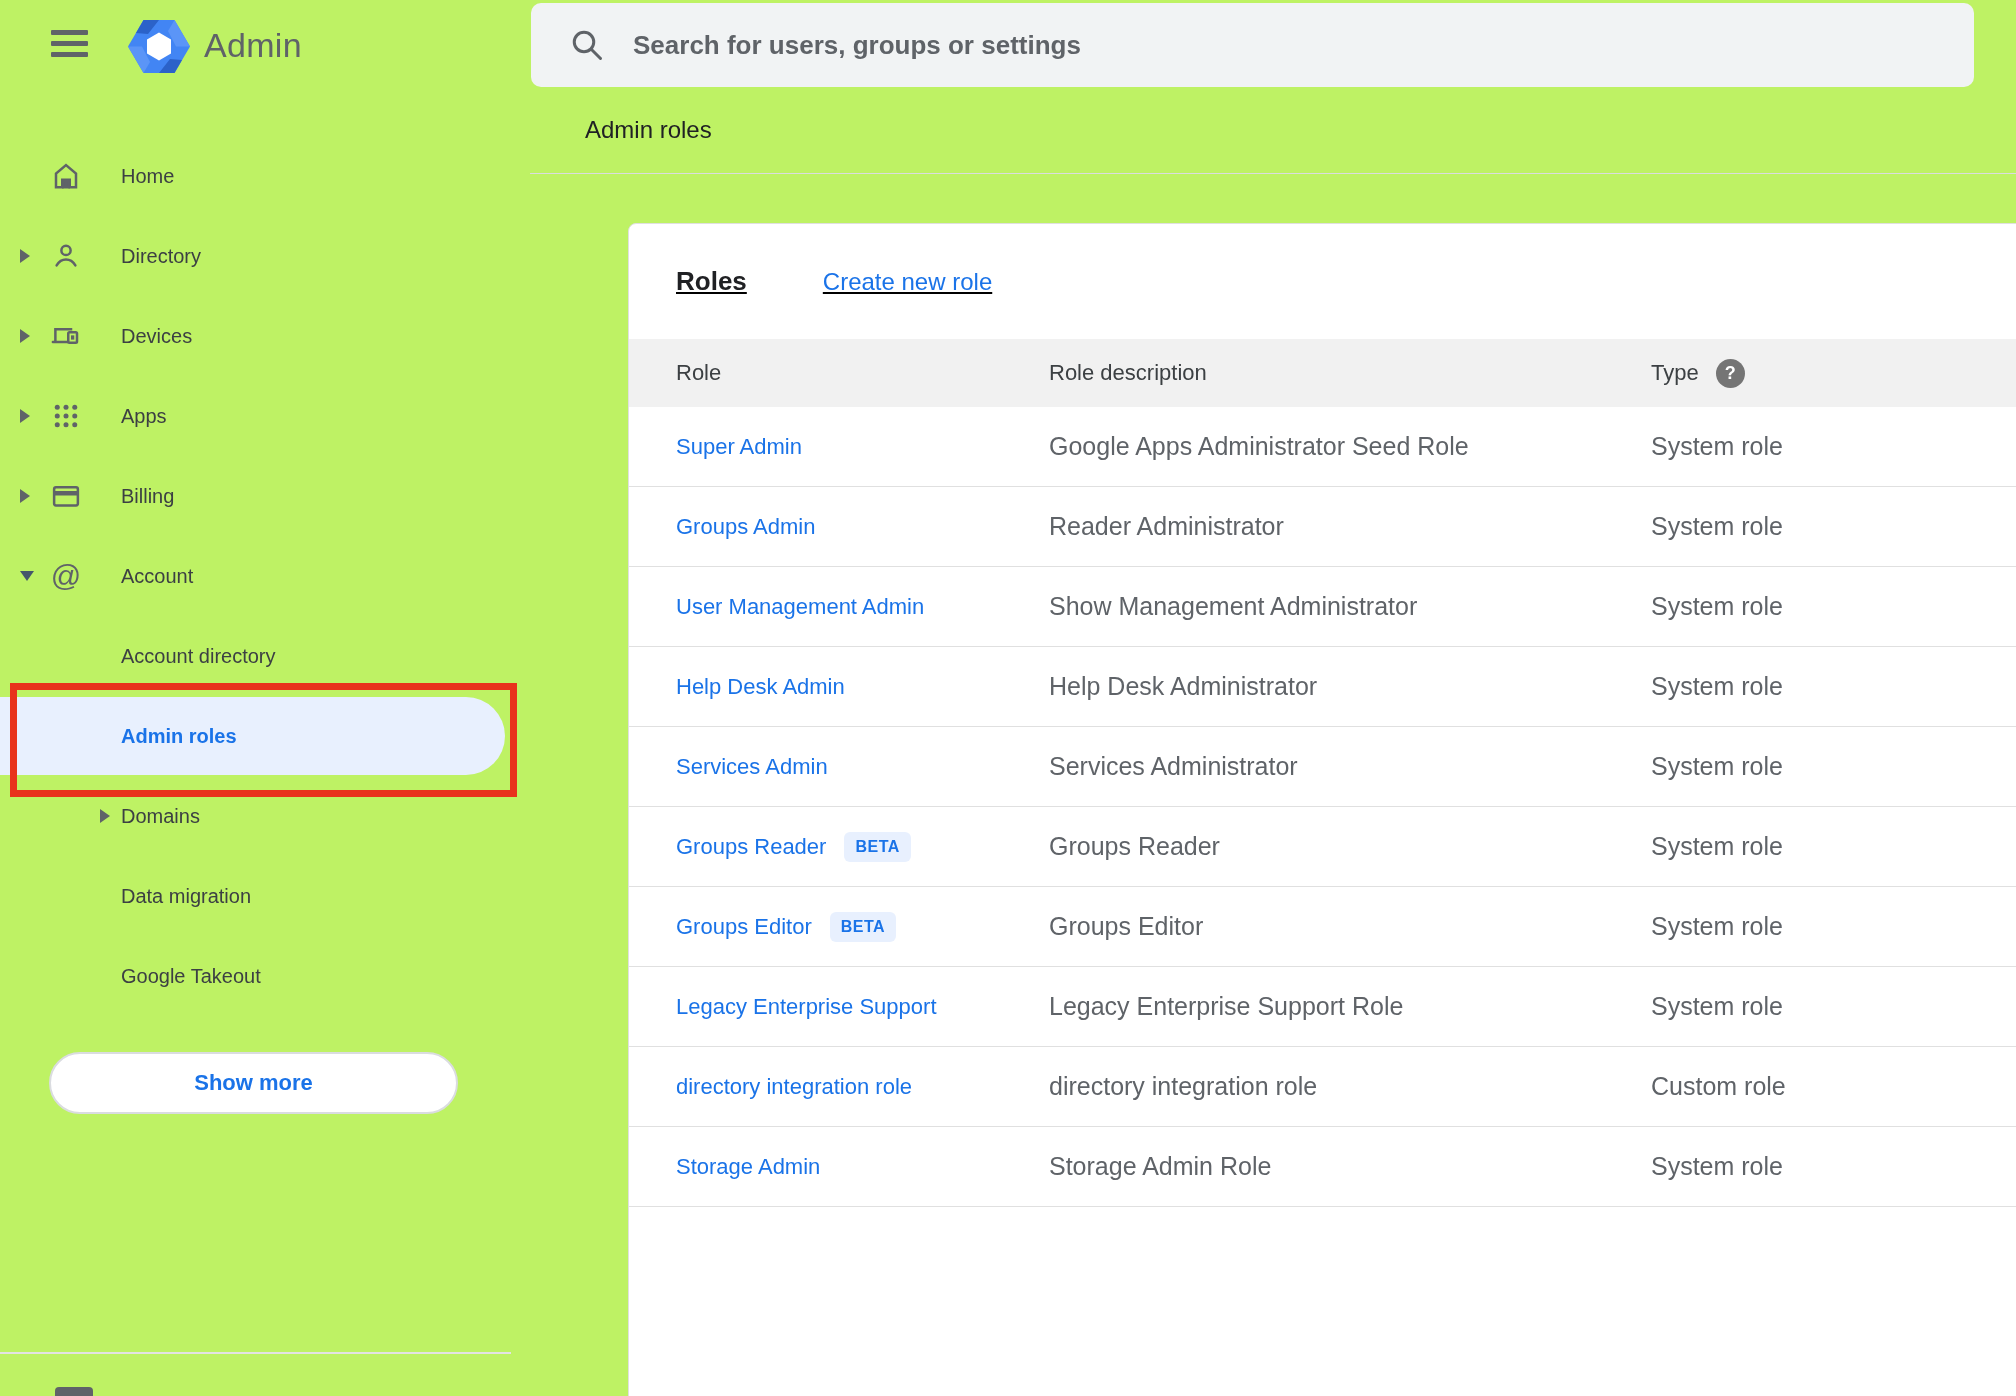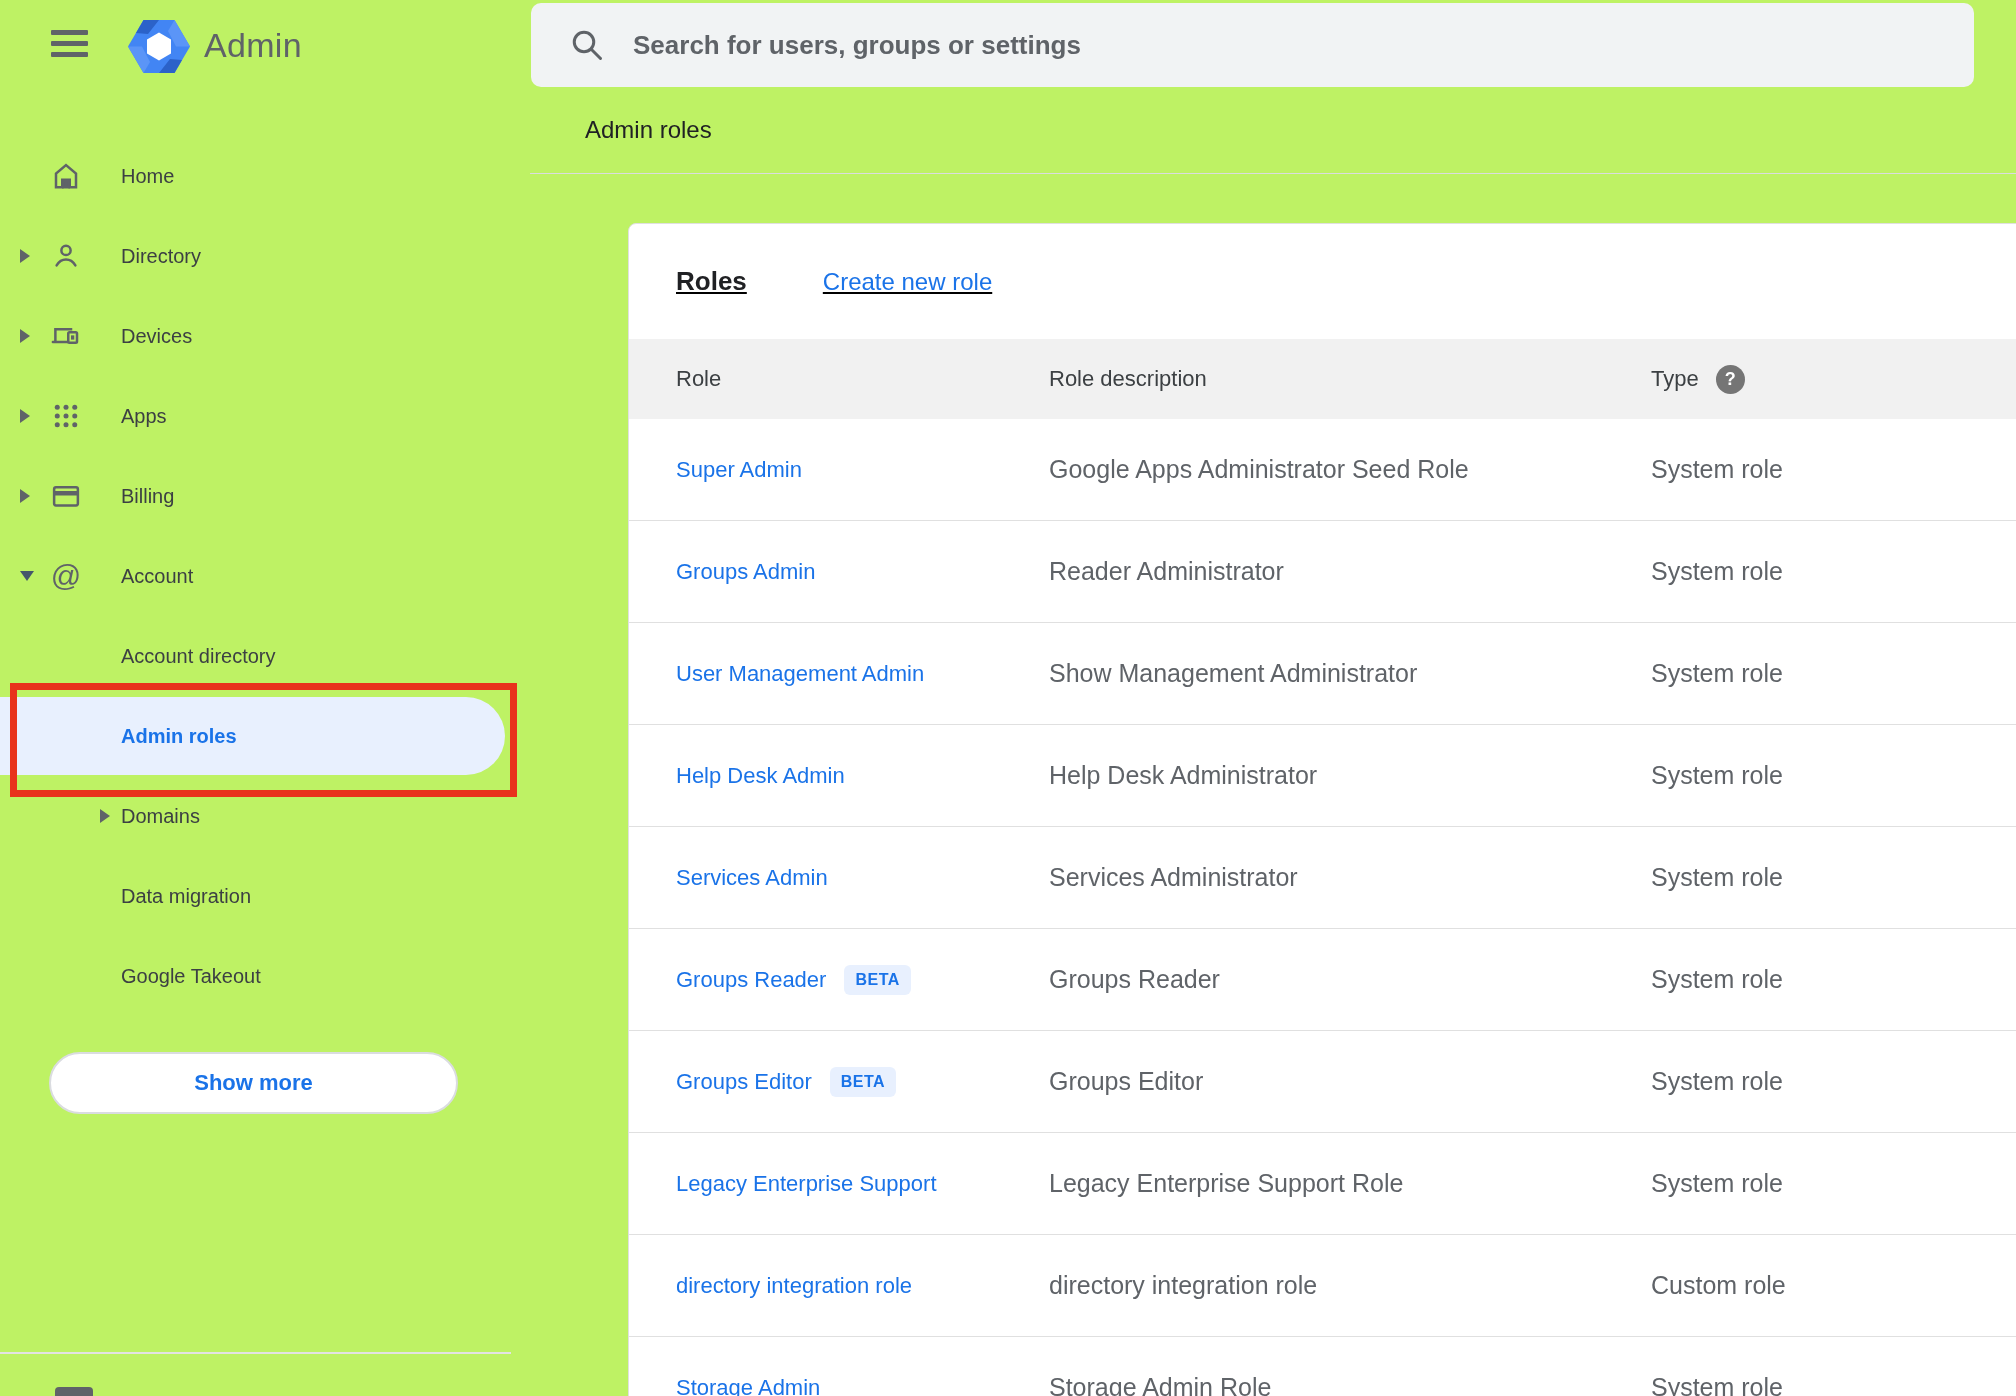--- a/index.html
+++ b/index.html
@@ -53,24 +53,24 @@
   .bottom-partial-icon{position:absolute;left:55px;top:1387px;width:38px;height:9px;background:var(--gray);border-radius:4px 4px 0 0;}
 
   
   .annotation-box{position:absolute;left:10px;top:683px;width:507px;height:114px;border:7px solid var(--red);pointer-events:none;z-index:20;}
 
   
   .card{position:absolute;left:628px;top:223px;width:1390px;height:1180px;background:#fff;border:1px solid var(--border);border-radius:8px 0 0 0;}
   .card-header{position:relative;height:115px;display:flex;align-items:center;text-decoration:underline;}
   .card-title{margin-left:47px;font-size:26px;font-weight:bold;color:var(--ink);}
   .create-link{margin-left:76px;font-size:24px;color:var(--accent);text-decoration:none;cursor:pointer;}
-  .thead{height:80px;background:var(--band);display:grid;grid-template-columns:373px 602px 1fr;align-items:center;padding-left:47px;}
+  .thead{height:68px;background:var(--band);display:grid;grid-template-columns:373px 602px 1fr;align-items:center;padding-left:47px;}
   .th{font-size:22px;color:var(--navink);display:flex;align-items:center;}
   .help-icon{display:inline-flex;align-items:center;justify-content:center;width:29px;height:29px;margin-left:17px;border-radius:50%;background:#757575;color:#fff;font-size:18px;font-weight:bold;cursor:pointer;}
-  .trow{height:102px;display:grid;grid-template-columns:373px 602px 1fr;align-items:center;padding-left:47px;border-bottom:1px solid var(--border);}
+  .trow{height:80px;display:grid;grid-template-columns:373px 602px 1fr;align-items:center;padding-left:47px;border-bottom:1px solid var(--border);}
   .role-cell{display:flex;align-items:center;}
   .role-link{font-size:22px;color:var(--accent);cursor:pointer;white-space:nowrap;}
   .beta-badge{margin-left:18px;background:var(--selbg);color:var(--accent);font-size:16px;font-weight:bold;letter-spacing:.5px;padding:6px 11px;border-radius:6px;}
   .desc,.type{font-size:25px;color:var(--gray);white-space:nowrap;}
 </style>
 </head>
 <body>
 
 <div class="screen">
 

